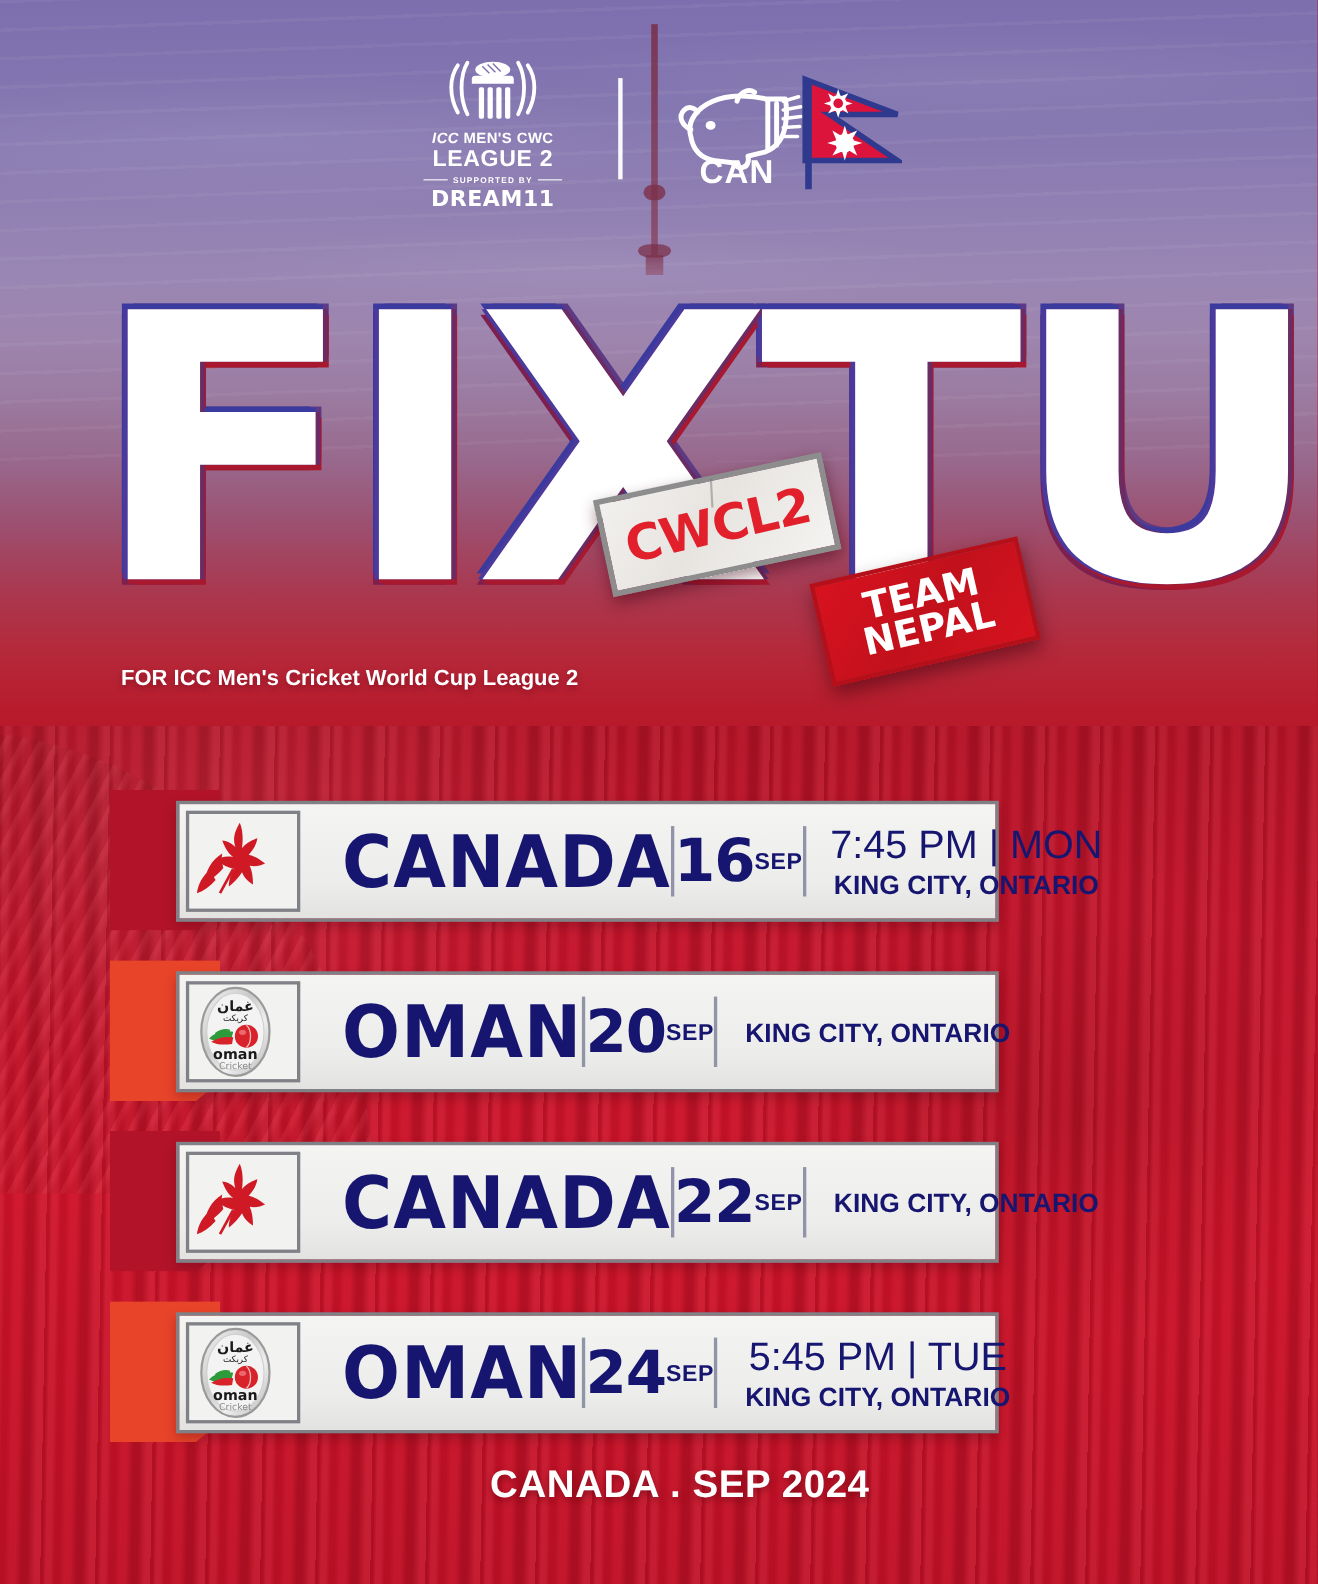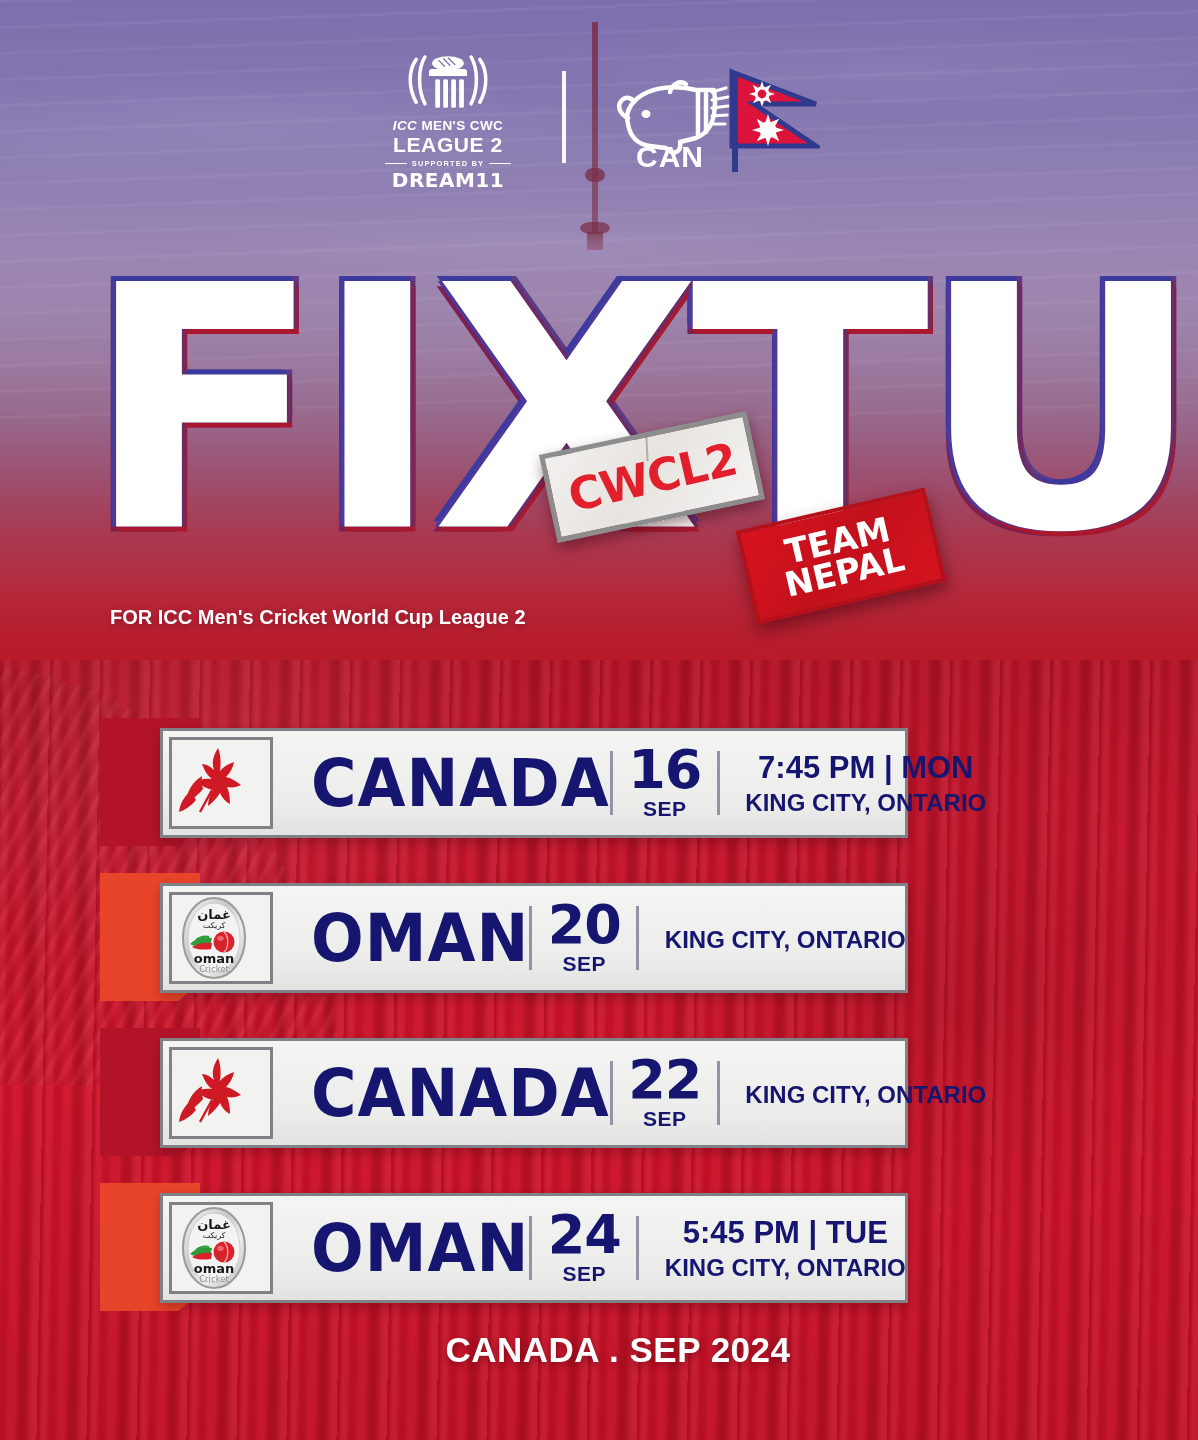--- a/index.html
+++ b/index.html
@@ -201,36 +201,36 @@
   .team-name {
     flex:1 1 auto; display:flex; align-items:center;
     padding-left:38px;
     font-family:"DejaVu Sans", sans-serif;
     font-size:62px; font-weight:bold; color:#161670;
     letter-spacing:1px;
     transform:scaleY(1.06);
   }
   .vdiv { width:3px; background:#9094a6; margin:20px 0; flex:0 0 3px; }
   .date-col {
-    flex:0 0 104px; display:flex; flex-direction:column;
+    flex:0 0 104px; display:flex; 
     align-items:center; justify-content:center; color:#161670;
   }
   .date-col .dnum {
     font-family:"DejaVu Sans", sans-serif;
     font-size:54px; font-weight:bold; line-height:0.92; letter-spacing:-1px;
   }
   .date-col .dmon {
     font-size:21px; font-weight:bold; letter-spacing:0.5px; margin-top:2px;
   }
   .meta-col {
     flex:0 0 300px; display:flex; flex-direction:column;
     align-items:center; justify-content:center; color:#161670;
     padding-right:8px;
   }
-  .meta-col .m1 { font-size:31px; font-weight:bold; letter-spacing:0px; white-space:nowrap; }
+  .meta-col .m1 { font-size:36px; font-weight:normal; letter-spacing:0px; white-space:nowrap; }
   .meta-col .m2 { font-size:24px; font-weight:bold; letter-spacing:0px; white-space:nowrap; margin-top:3px; }
 
   
   .footer-title {
     position:absolute; left:0; top:1330px; width:1198px; text-align:center;
     color:#fff; font-size:35px; font-weight:bold; letter-spacing:0.5px;
     font-family:Liberation Sans, sans-serif;
     text-shadow:0 3px 7px rgba(70,0,12,.45);
     margin-left:19px;
   }

